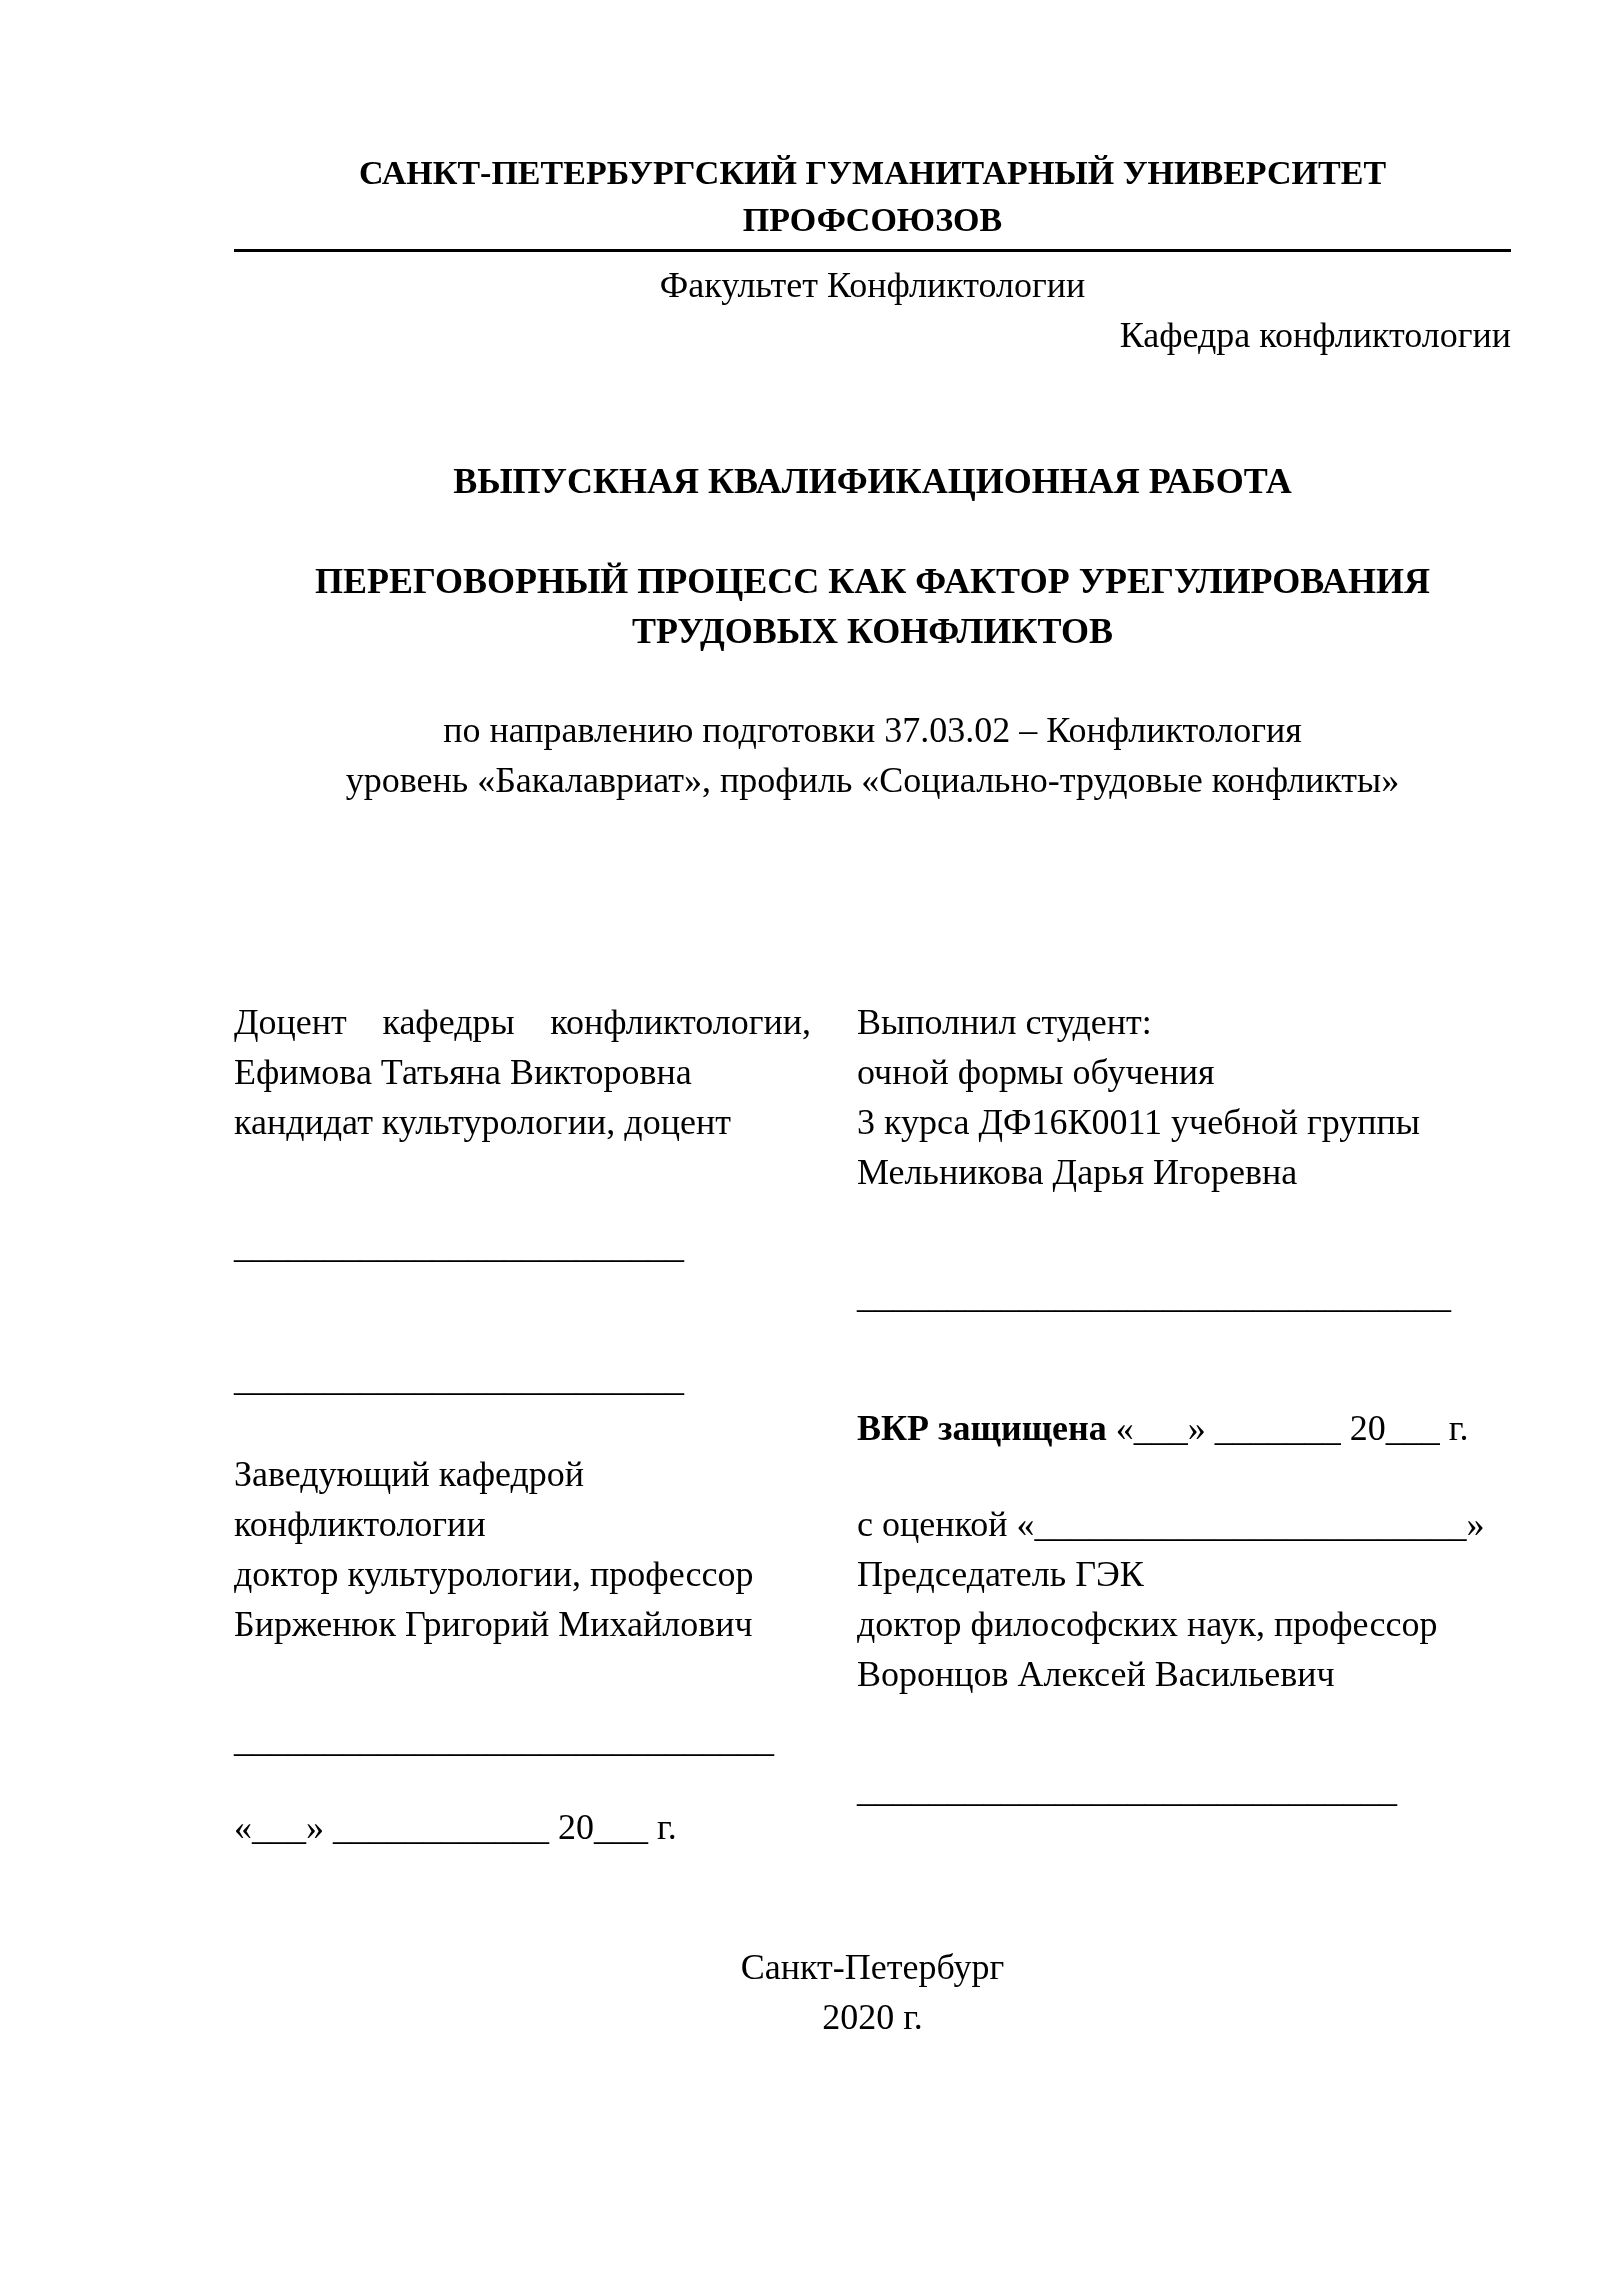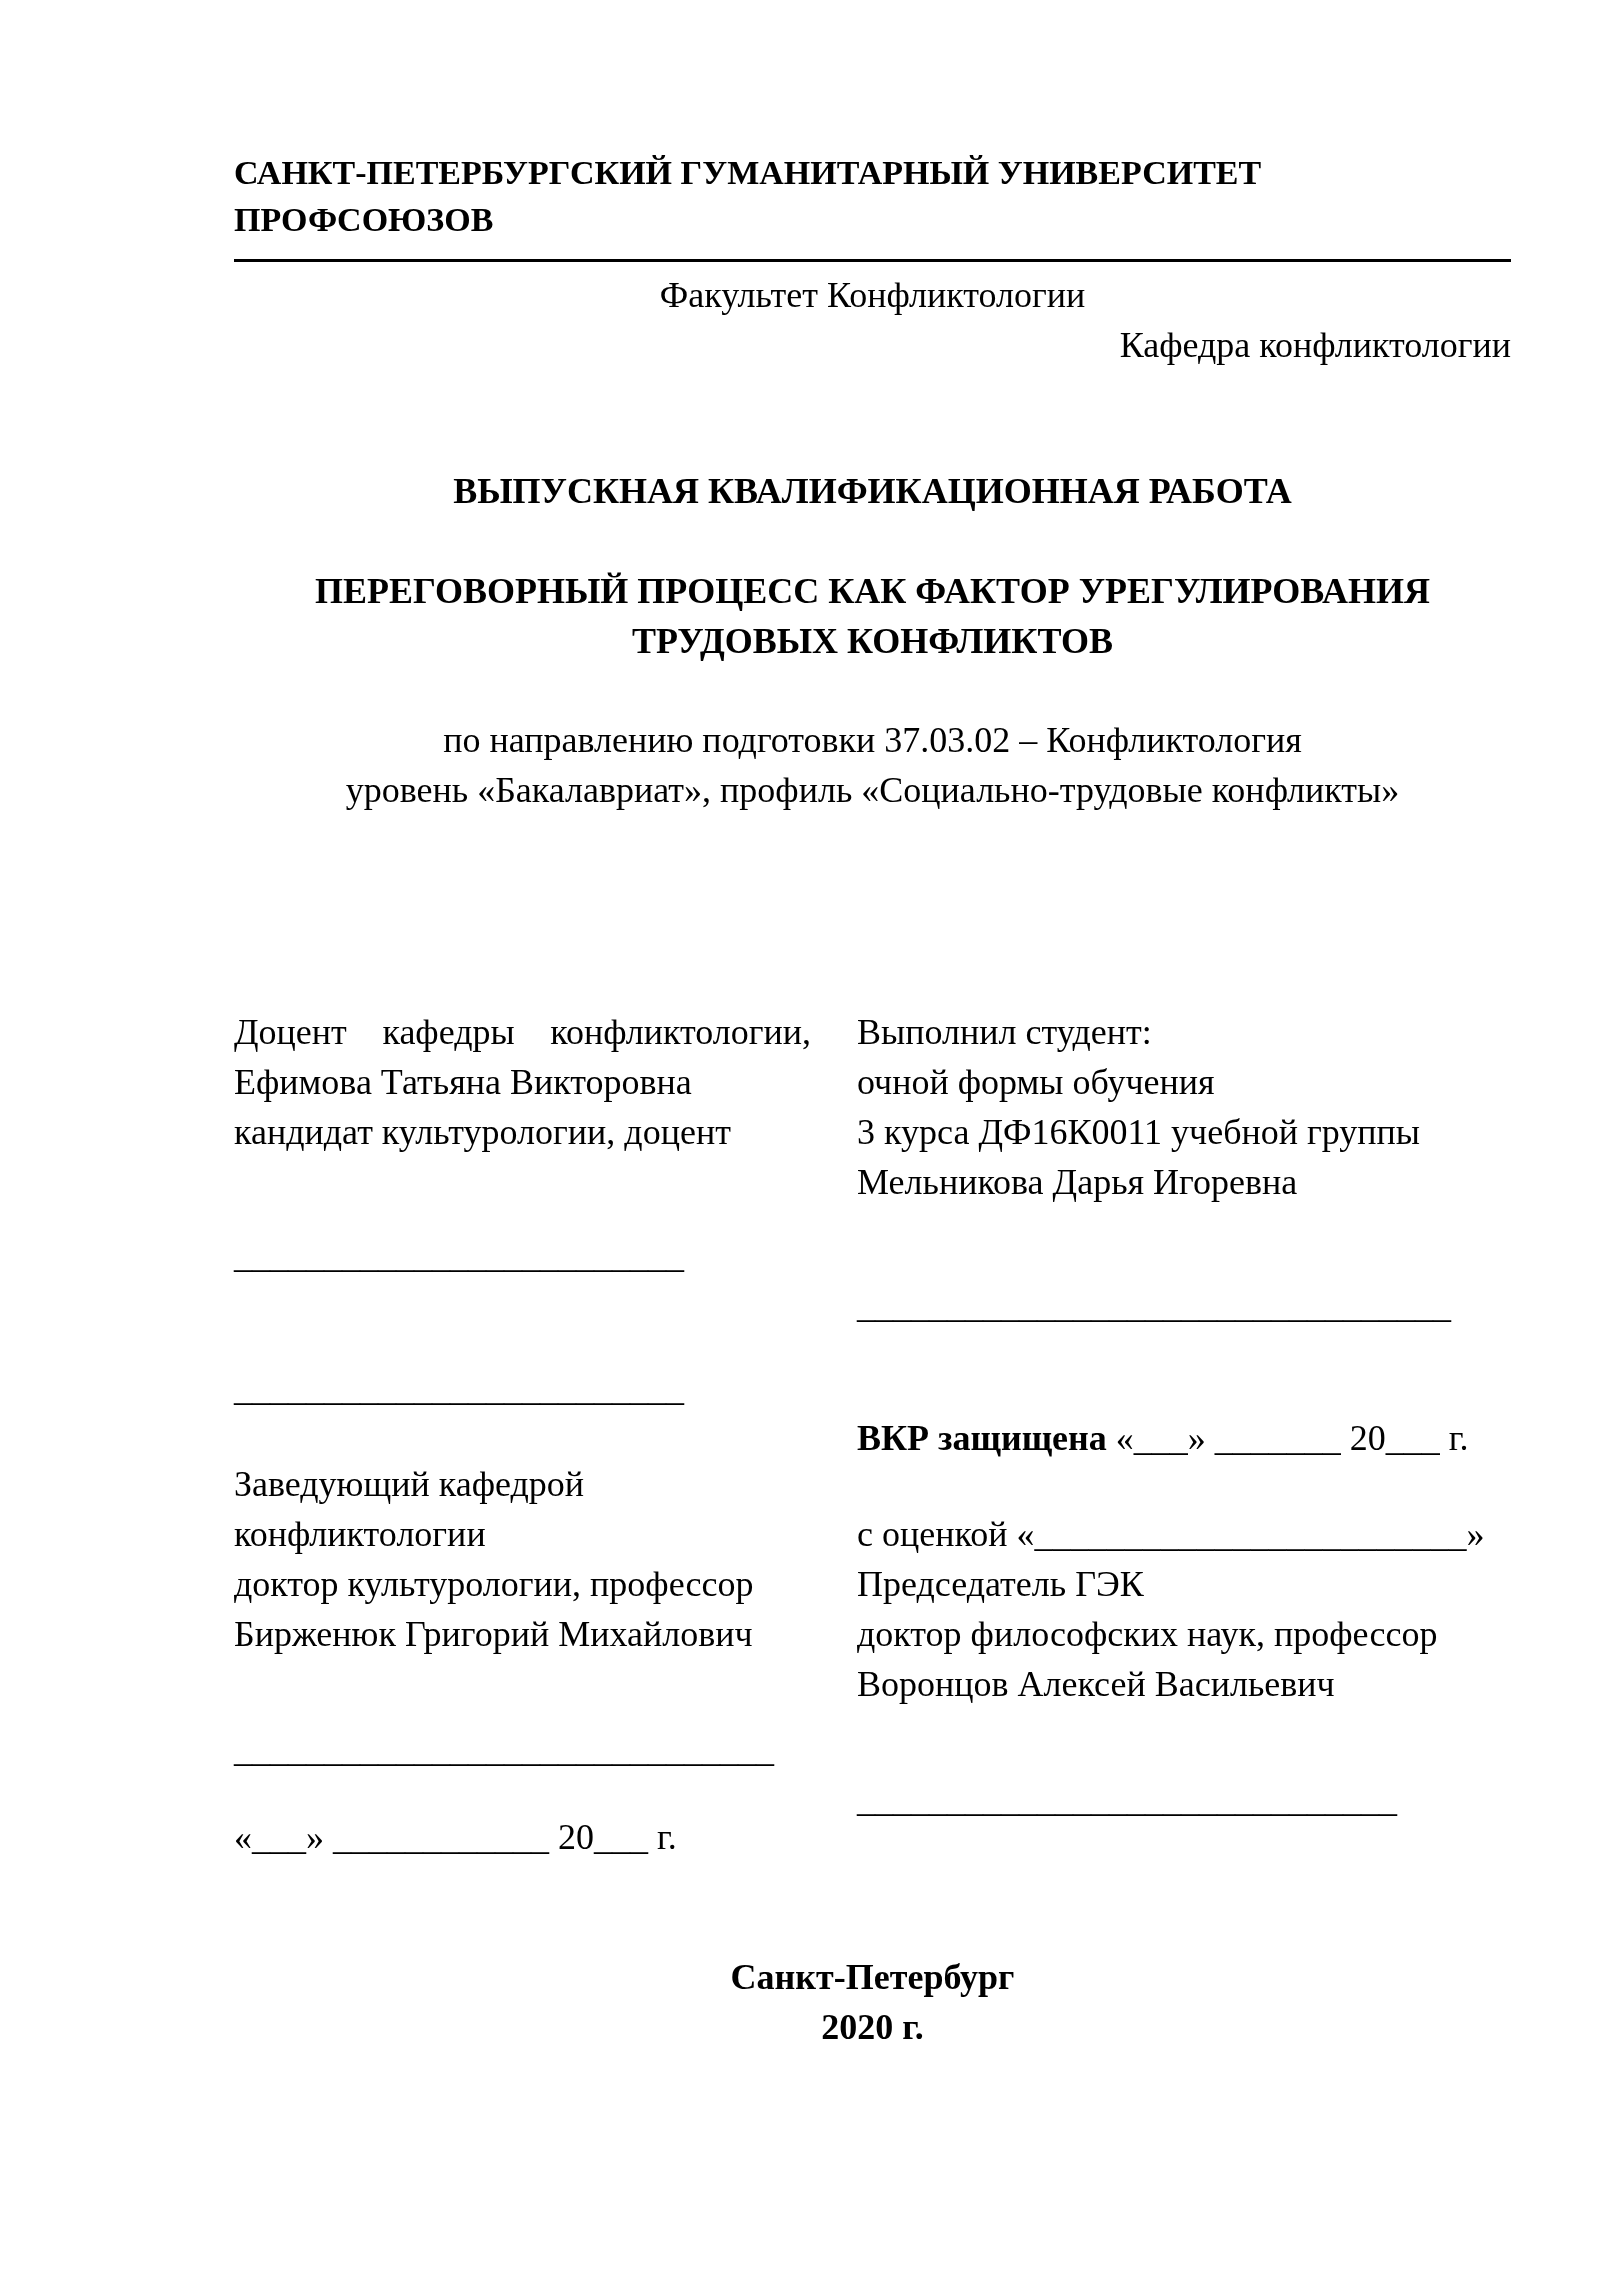--- a/index.html
+++ b/index.html
@@ -15,25 +15,25 @@
     color: #000000;
     font-family: "Liberation Serif", "DejaVu Serif", serif;
     font-size: 36px;
     line-height: 50px;
     box-sizing: border-box;
     padding: 149px 112px 0 234px;
     overflow: hidden;
   }
   .university {
     font-weight: bold;
-    text-align: left;
+    text-align: center;
     font-size: 34px;
     line-height: 47px;
     border-bottom: 3.1px solid #000000;
-    padding-bottom: 16px;
+    padding-bottom: 6px;
   }
   .faculty {
     text-align: center;
     margin-top: 7.9px;
   }
   .department {
     text-align: right;
     margin-top: 0;
   }
   .work-type {
@@ -73,21 +73,20 @@
   }
   .mt-sig1 { margin-top: 73px; }
   .mt-sig2 { margin-top: 83px; }
   .mt-after-sig { margin-top: 46px; }
   .mt-sig3 { margin-top: 65px; }
   .mt-date { margin-top: 38px; }
   .bold { font-weight: bold; }
   .footer {
     text-align: center;
     margin-top: 90px;
-    font-weight: bold;
   }
 </style>
 </head>
 <body>
 
 <div class="page">
 
   <div class="university">САНКТ-ПЕТЕРБУРГСКИЙ ГУМАНИТАРНЫЙ УНИВЕРСИТЕТ ПРОФСОЮЗОВ</div>
   <div class="faculty">Факультет Конфликтологии</div>
   <div class="department">Кафедра конфликтологии</div>

